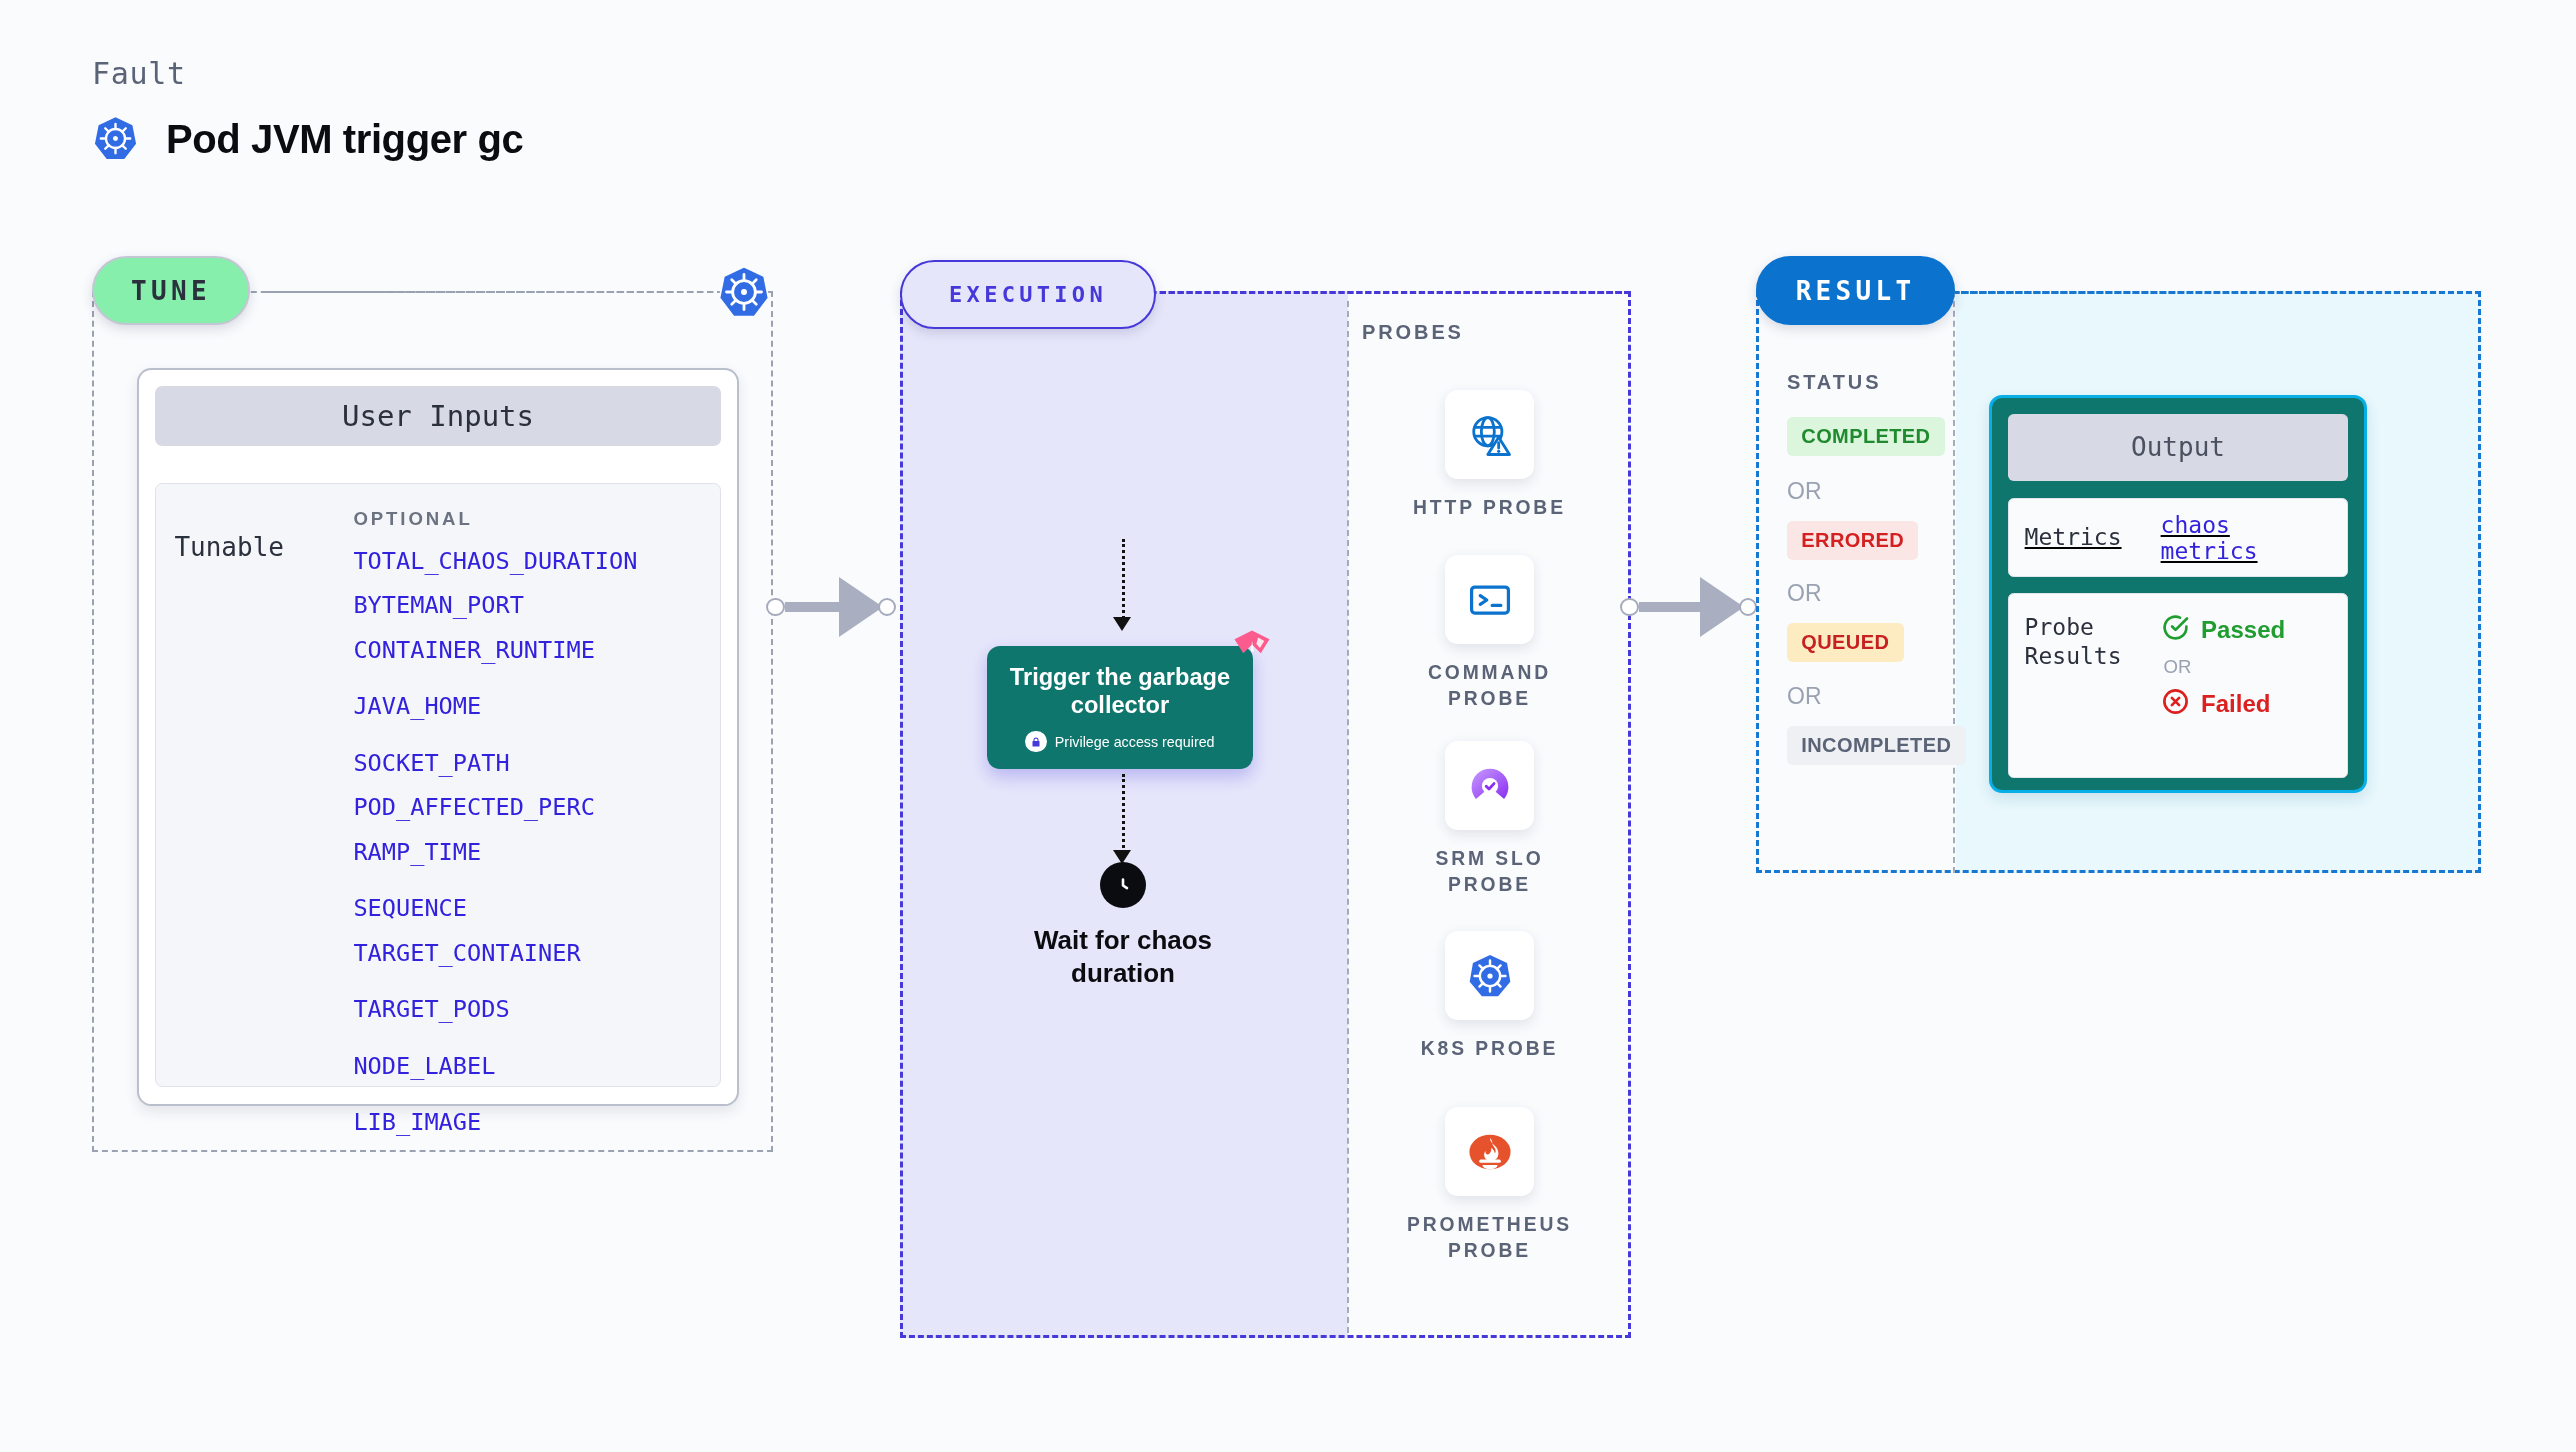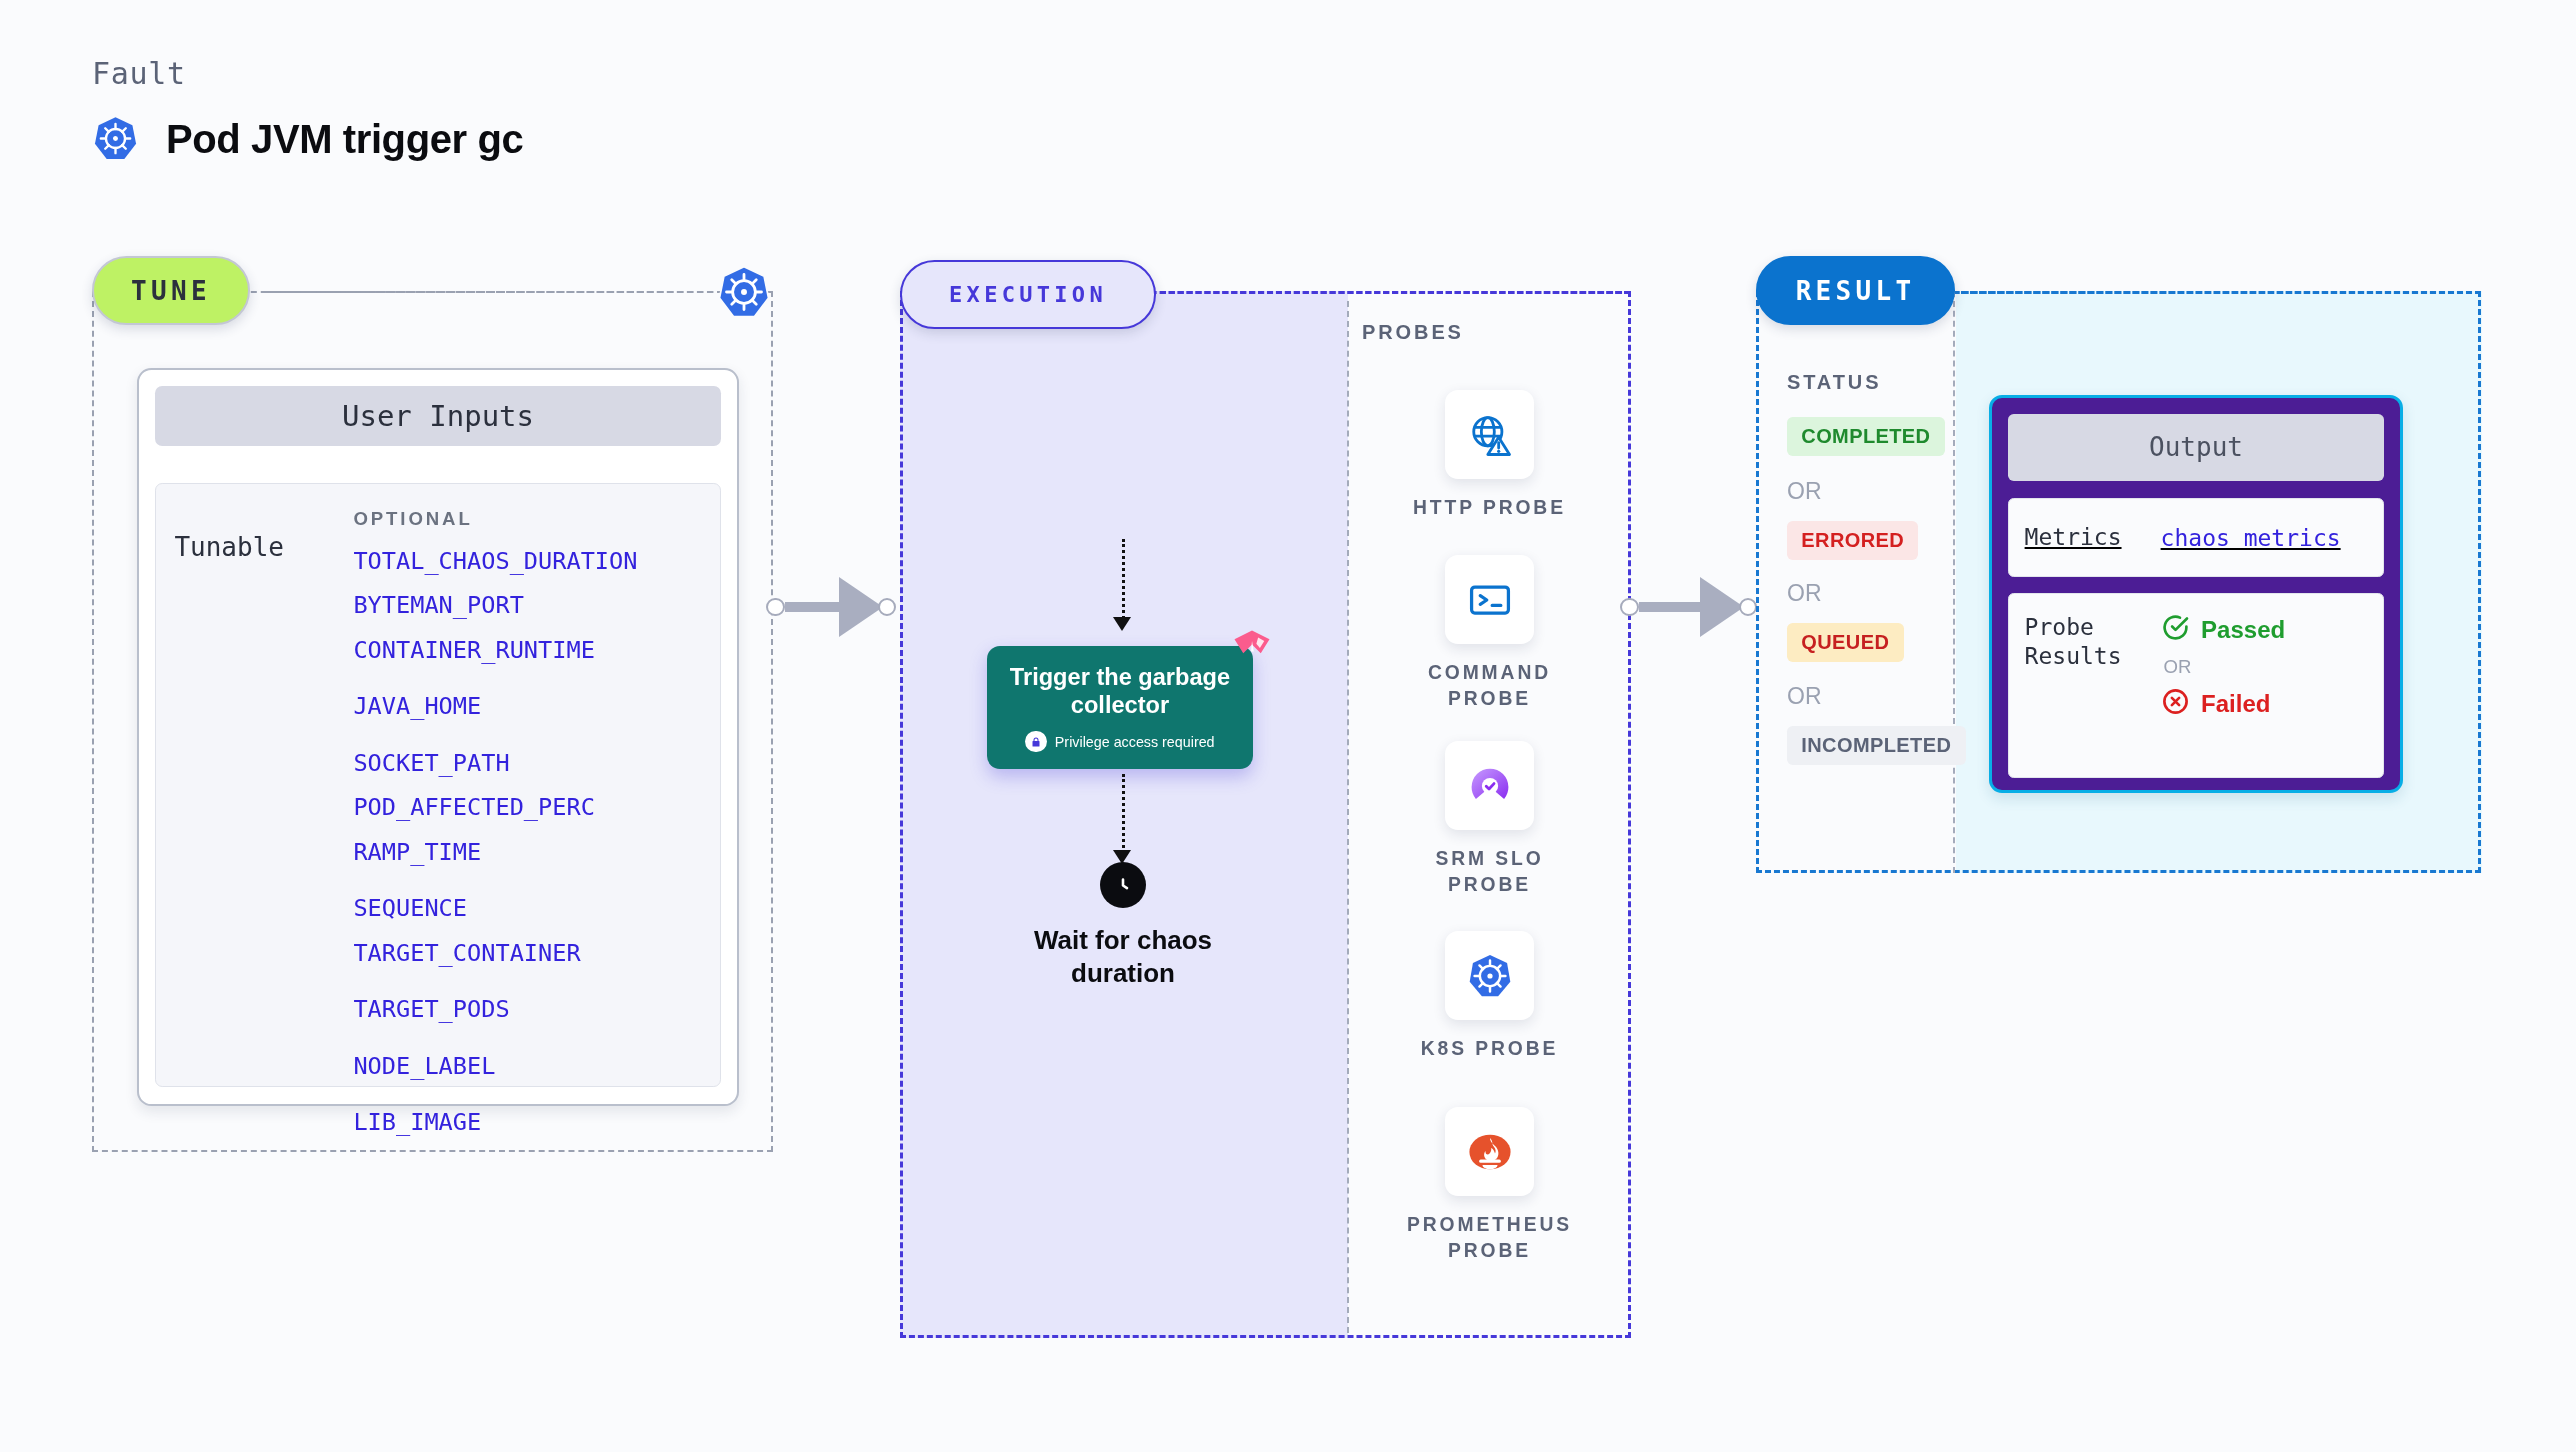--- a/index.html
+++ b/index.html
@@ -23,21 +23,21 @@
   
   .region { position: absolute; }
 
   .pill {
     position: absolute; display: flex; align-items: center; justify-content: center;
     border-radius: 716px; font-family: "DejaVu Sans Mono", monospace;
     font-weight: 700; letter-spacing: 4.3px; white-space: nowrap;
     box-shadow: 0 4.3px 11.5px rgba(40,50,90,.16);
     z-index: 6;
   }
-  .pill-tune { background: #bef264; border: 2.1px solid #c3c7d4; color: #2b303d; }
+  .pill-tune { background: #86efac; border: 2.1px solid #c3c7d4; color: #2b303d; }
   .pill-exec { background: #e6e6fb; border: 2.9px solid #4638d9; color: #4638d9; }
   .pill-result{ background: #0b73ce; border: 2.9px solid #0b73ce; color: #ffffff; }
 
   .dashline { position: absolute; height: 0; border-top-style: dashed; }
 
   
   #tune-region {
     left: 92px; top: 291px; width: 681px; height: 861px;
     border: 2.9px dashed #9aa1b1; background: transparent;
   }
@@ -151,22 +151,22 @@
     position: absolute; left: 1787px; top: 371px;
     font-size: 20px; letter-spacing: 2.9px; font-weight: 700; color: #5b6377;
   }
   .badge {
     position: absolute; border-radius: 5.7px; font-size: 20px; font-weight: 700;
     letter-spacing: 0.4px; padding: 7.9px 14.3px; white-space: nowrap;
   }
   .or-txt { position: absolute; font-size: 23px; color: #9aa1b1; }
 
   .output-card {
-    position: absolute; left: 1989px; top: 395px; width: 414px; height: 398px;
-    background: #4c1d95; border: 3.6px solid #08aee6; border-radius: 13px;
+    position: absolute; left: 1989px; top: 395px; width: 378px; height: 398px;
+    background: #0f766e; border: 3.6px solid #08aee6; border-radius: 13px;
     box-shadow: 0 5.7px 14.3px rgba(20,90,130,.14);
   }
   .out-head {
     position: absolute; left: 15.8px; top: 15.8px; right: 15.8px; height: 67px;
     background: #d7d9e4; border-radius: 5.7px;
     display: flex; align-items: center; justify-content: center;
     font-family: "DejaVu Sans Mono", monospace; font-size: 26px; color: #4b5160;
   }
   .out-row {
     position: absolute; left: 15.8px; right: 15.8px;

